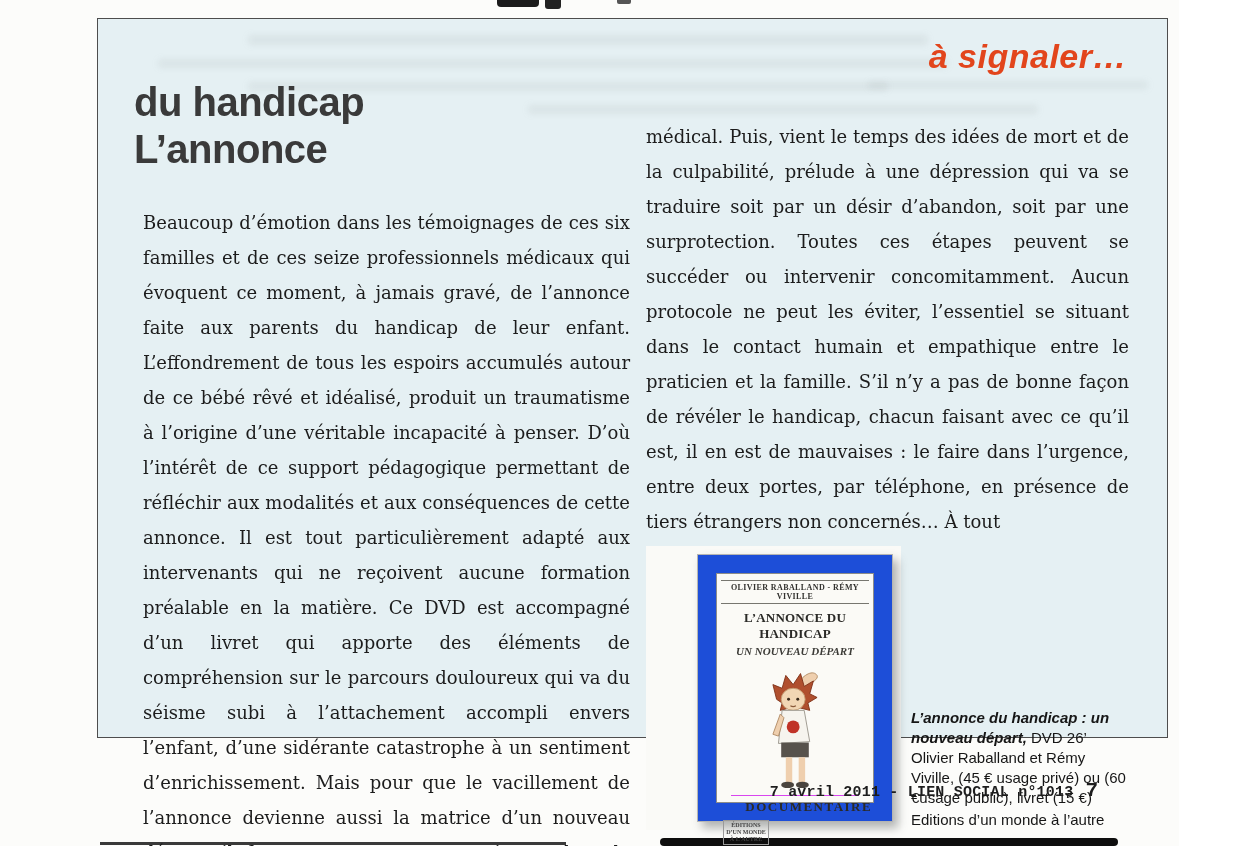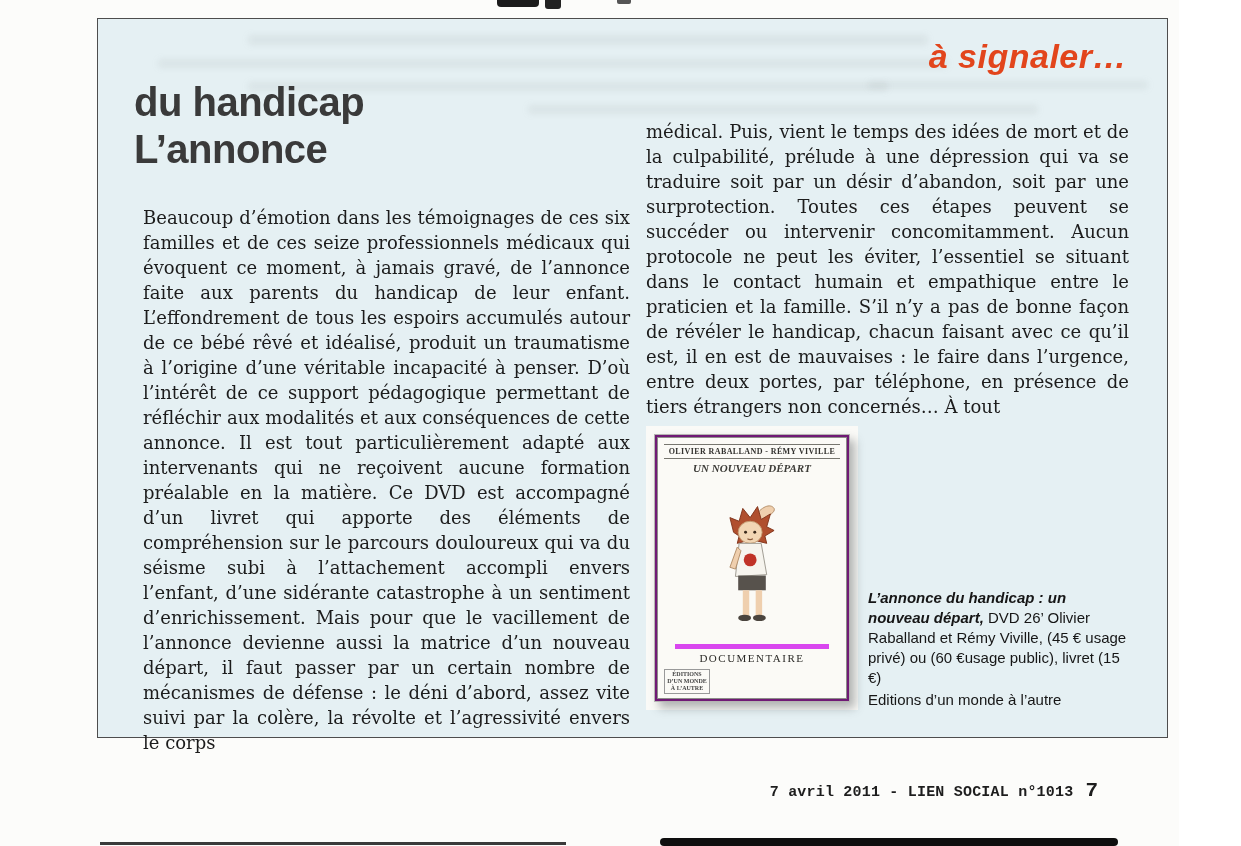--- a/index.html
+++ b/index.html
@@ -35,50 +35,51 @@
     font-size:34px; color:#e2451c; letter-spacing:.5px;
   }
   .article-title {
     position:absolute; left:36px; top:60px;
     font-family:"Liberation Sans",sans-serif; font-weight:700;
     font-size:40px; line-height:1.18; color:#3a3a3a; letter-spacing:-.5px;
   }
   .article-title span { display:block; }
   
   .body-text {
-    font-size:18px; line-height:25px; color:#1c1c1c;
+    font-size:18px; line-height:35px; color:#1c1c1c;
     text-align:justify; hyphens:auto;
   }
   .col1 { position:absolute; left:45px; top:178px; width:487px;margin-top:8px; }
   .col2 { position:absolute; left:548px; top:100px; width:483px; }
   .col2-part1 { margin-bottom:7px; }
   .media-row { display:flex; gap:10px; align-items:flex-start; }
   .media-right { flex:1; display:flex; flex-direction:column; min-height:284px; }
   
   .dvd-wrap { flex-shrink:0; background:#fafaf7; padding:8px; }
   .dvd-cover {
-    width:196px; height:268px; background:#701a75;
+    width:196px; height:268px; background:#1d4ed8;
     border:1px solid #b5b5b2; box-shadow:5px 6px 9px rgba(70,75,78,.4);
-    padding:2px;
+    padding:18px;
+    margin-left:43px;
   }
   .cover-inner {
     height:100%; border:1px solid #8d8d89; background:#fbfaf6;
     display:flex; flex-direction:column; align-items:center; padding:6px 4px 4px;
     font-family:"Liberation Serif",serif; text-align:center;
   }
   .cover-authors {
     font-size:8px; font-weight:700; letter-spacing:.4px; color:#33322f;
     border-top:1px solid #77766f; border-bottom:1px solid #77766f; padding:2px 5px;
   }
   .cover-title { font-size:13px; font-weight:700; color:#2b2a27; margin-top:6px; letter-spacing:.2px; }
   .cover-subtitle { font-size:11px; font-weight:700; font-style:italic; color:#3c3b37; margin-top:3px; }
   .cover-art { flex:1; width:100%; display:flex; align-items:center; justify-content:center; }
   .cover-genre {
-    font-size:11px; font-weight:400; letter-spacing:1.5px; color:#2b2a27;
-    border-top:5px solid #d946ef; padding:3px 14px 2px; width:86%;
+    font-size:13px; font-weight:700; letter-spacing:1.5px; color:#2b2a27;
+    border-top:1px solid #d946ef; padding:3px 14px 2px; width:86%;
   }
   .cover-footer { width:100%; display:flex; justify-content:flex-start; padding:3px 2px 0; }
   .cover-publisher {
     width:46px; font-size:6px; line-height:7px; font-weight:700; color:#444;
     border:1px solid #999; padding:1px; text-transform:uppercase; text-align:center;
   }
   
   .caption {
     margin-top:auto; font-family:"Liberation Sans",sans-serif;
     font-size:15px; line-height:20px; color:#161616;
@@ -124,20 +125,21 @@
 
     <div class="col2">
       <p class="col2-part1 body-text">médical. Puis, vient le temps des idées de mort et de la culpabilité, prélude à une dépression qui va se traduire soit par un désir d’abandon, soit par une surprotection. Toutes ces étapes peuvent se succéder ou intervenir concomitamment. Aucun protocole ne peut les éviter, l’essentiel se situant dans le contact humain et empathique entre le praticien et la famille. S’il n’y a pas de bonne façon de révéler le handicap, chacun faisant avec ce qu’il est, il en est de mauvaises : le faire dans l’urgence, entre deux portes, par téléphone, en présence de tiers étrangers non concernés… À tout</p>
 
       <div class="media-row">
 
         <div class="dvd-wrap">
           <div class="dvd-cover">
             <div class="cover-inner">
               <div class="cover-authors">OLIVIER RABALLAND - RÉMY VIVILLE</div>
+              <div class="cover-title">L’ANNONCE DU HANDICAP</div>
               <div class="cover-subtitle">UN NOUVEAU DÉPART</div>
               <div class="cover-art">
                 <svg width="118" height="138" viewBox="0 0 120 150" aria-hidden="true">
 
                   <path d="M62 30 C70 18 80 14 84 20 C86 24 78 28 70 34 Z" fill="#efcfae" stroke="#b08a64" stroke-width="1"></path>
 
                   <path d="M40 46 L36 30 L46 34 L50 20 L58 30 L66 18 L70 32 L80 26 L76 40 L84 44 L74 50 L76 58 L60 54 L44 58 L46 50 Z" fill="#b04f2e" stroke="#7e3118" stroke-width="1"></path>
 
                   <ellipse cx="58" cy="46" rx="13" ry="12" fill="#f2d6b4" stroke="#c29a70" stroke-width="1"></ellipse>
                   <circle cx="53" cy="46" r="1.6" fill="#3a2a1c"></circle>

